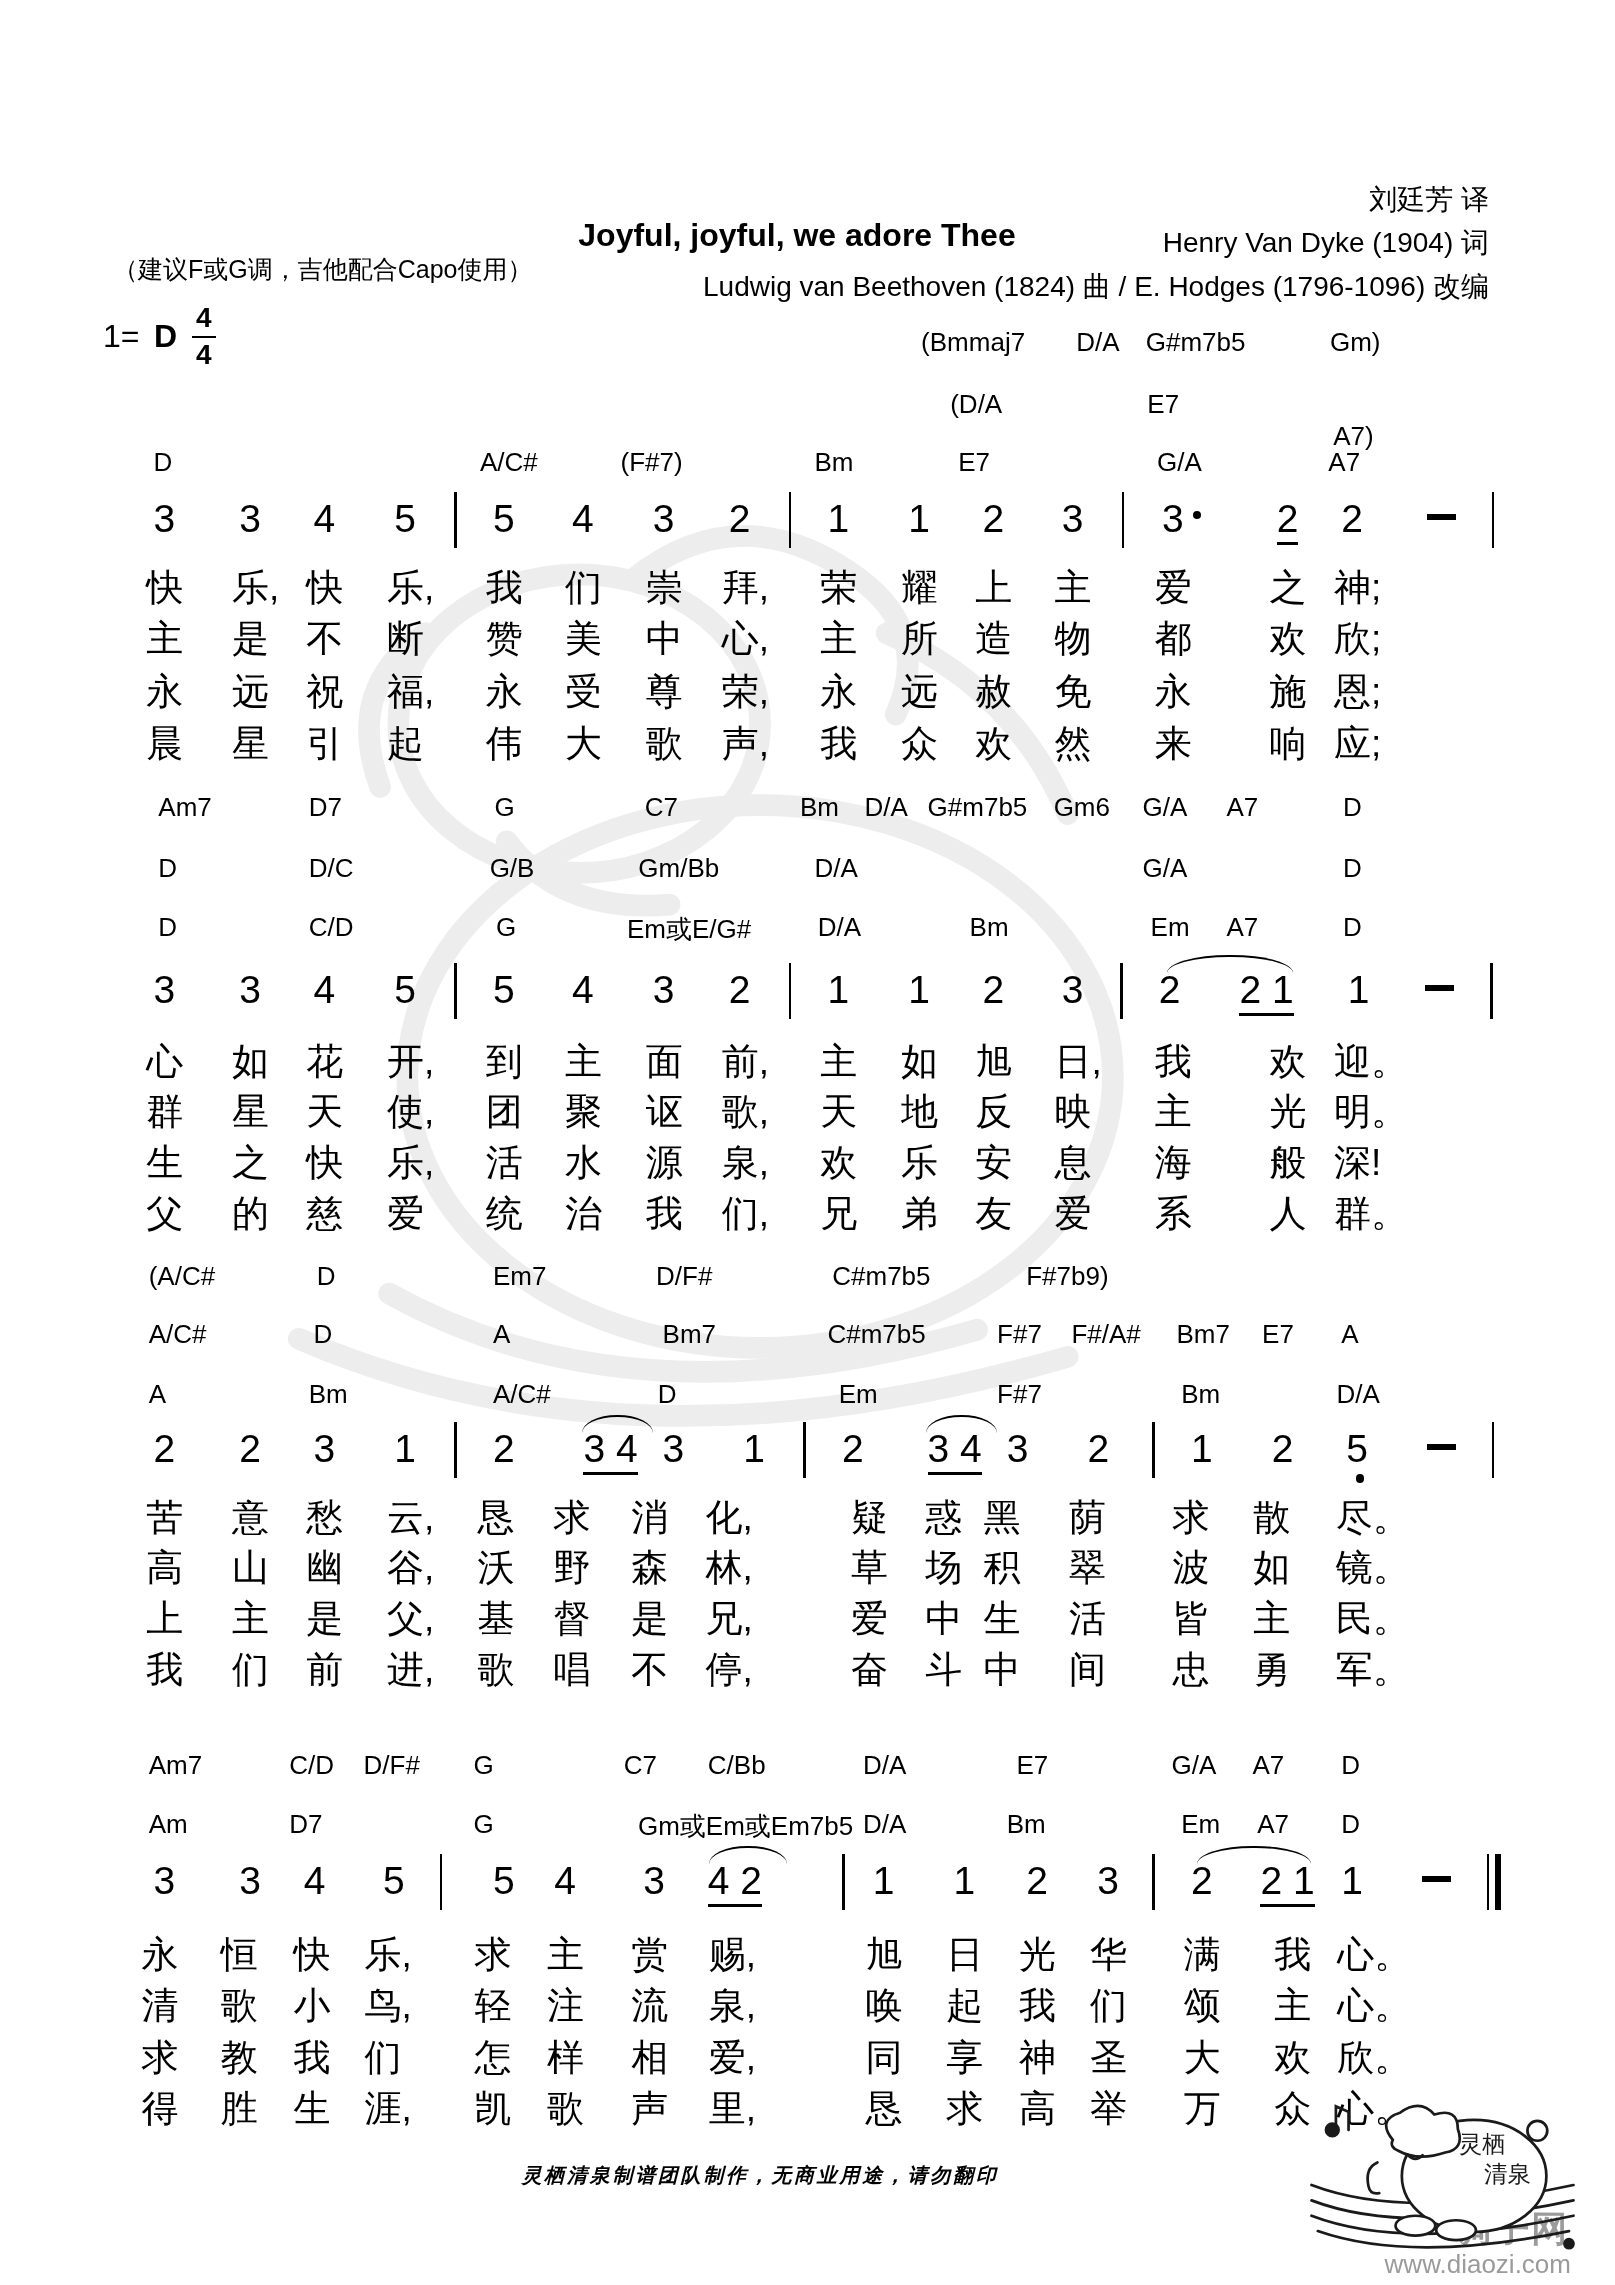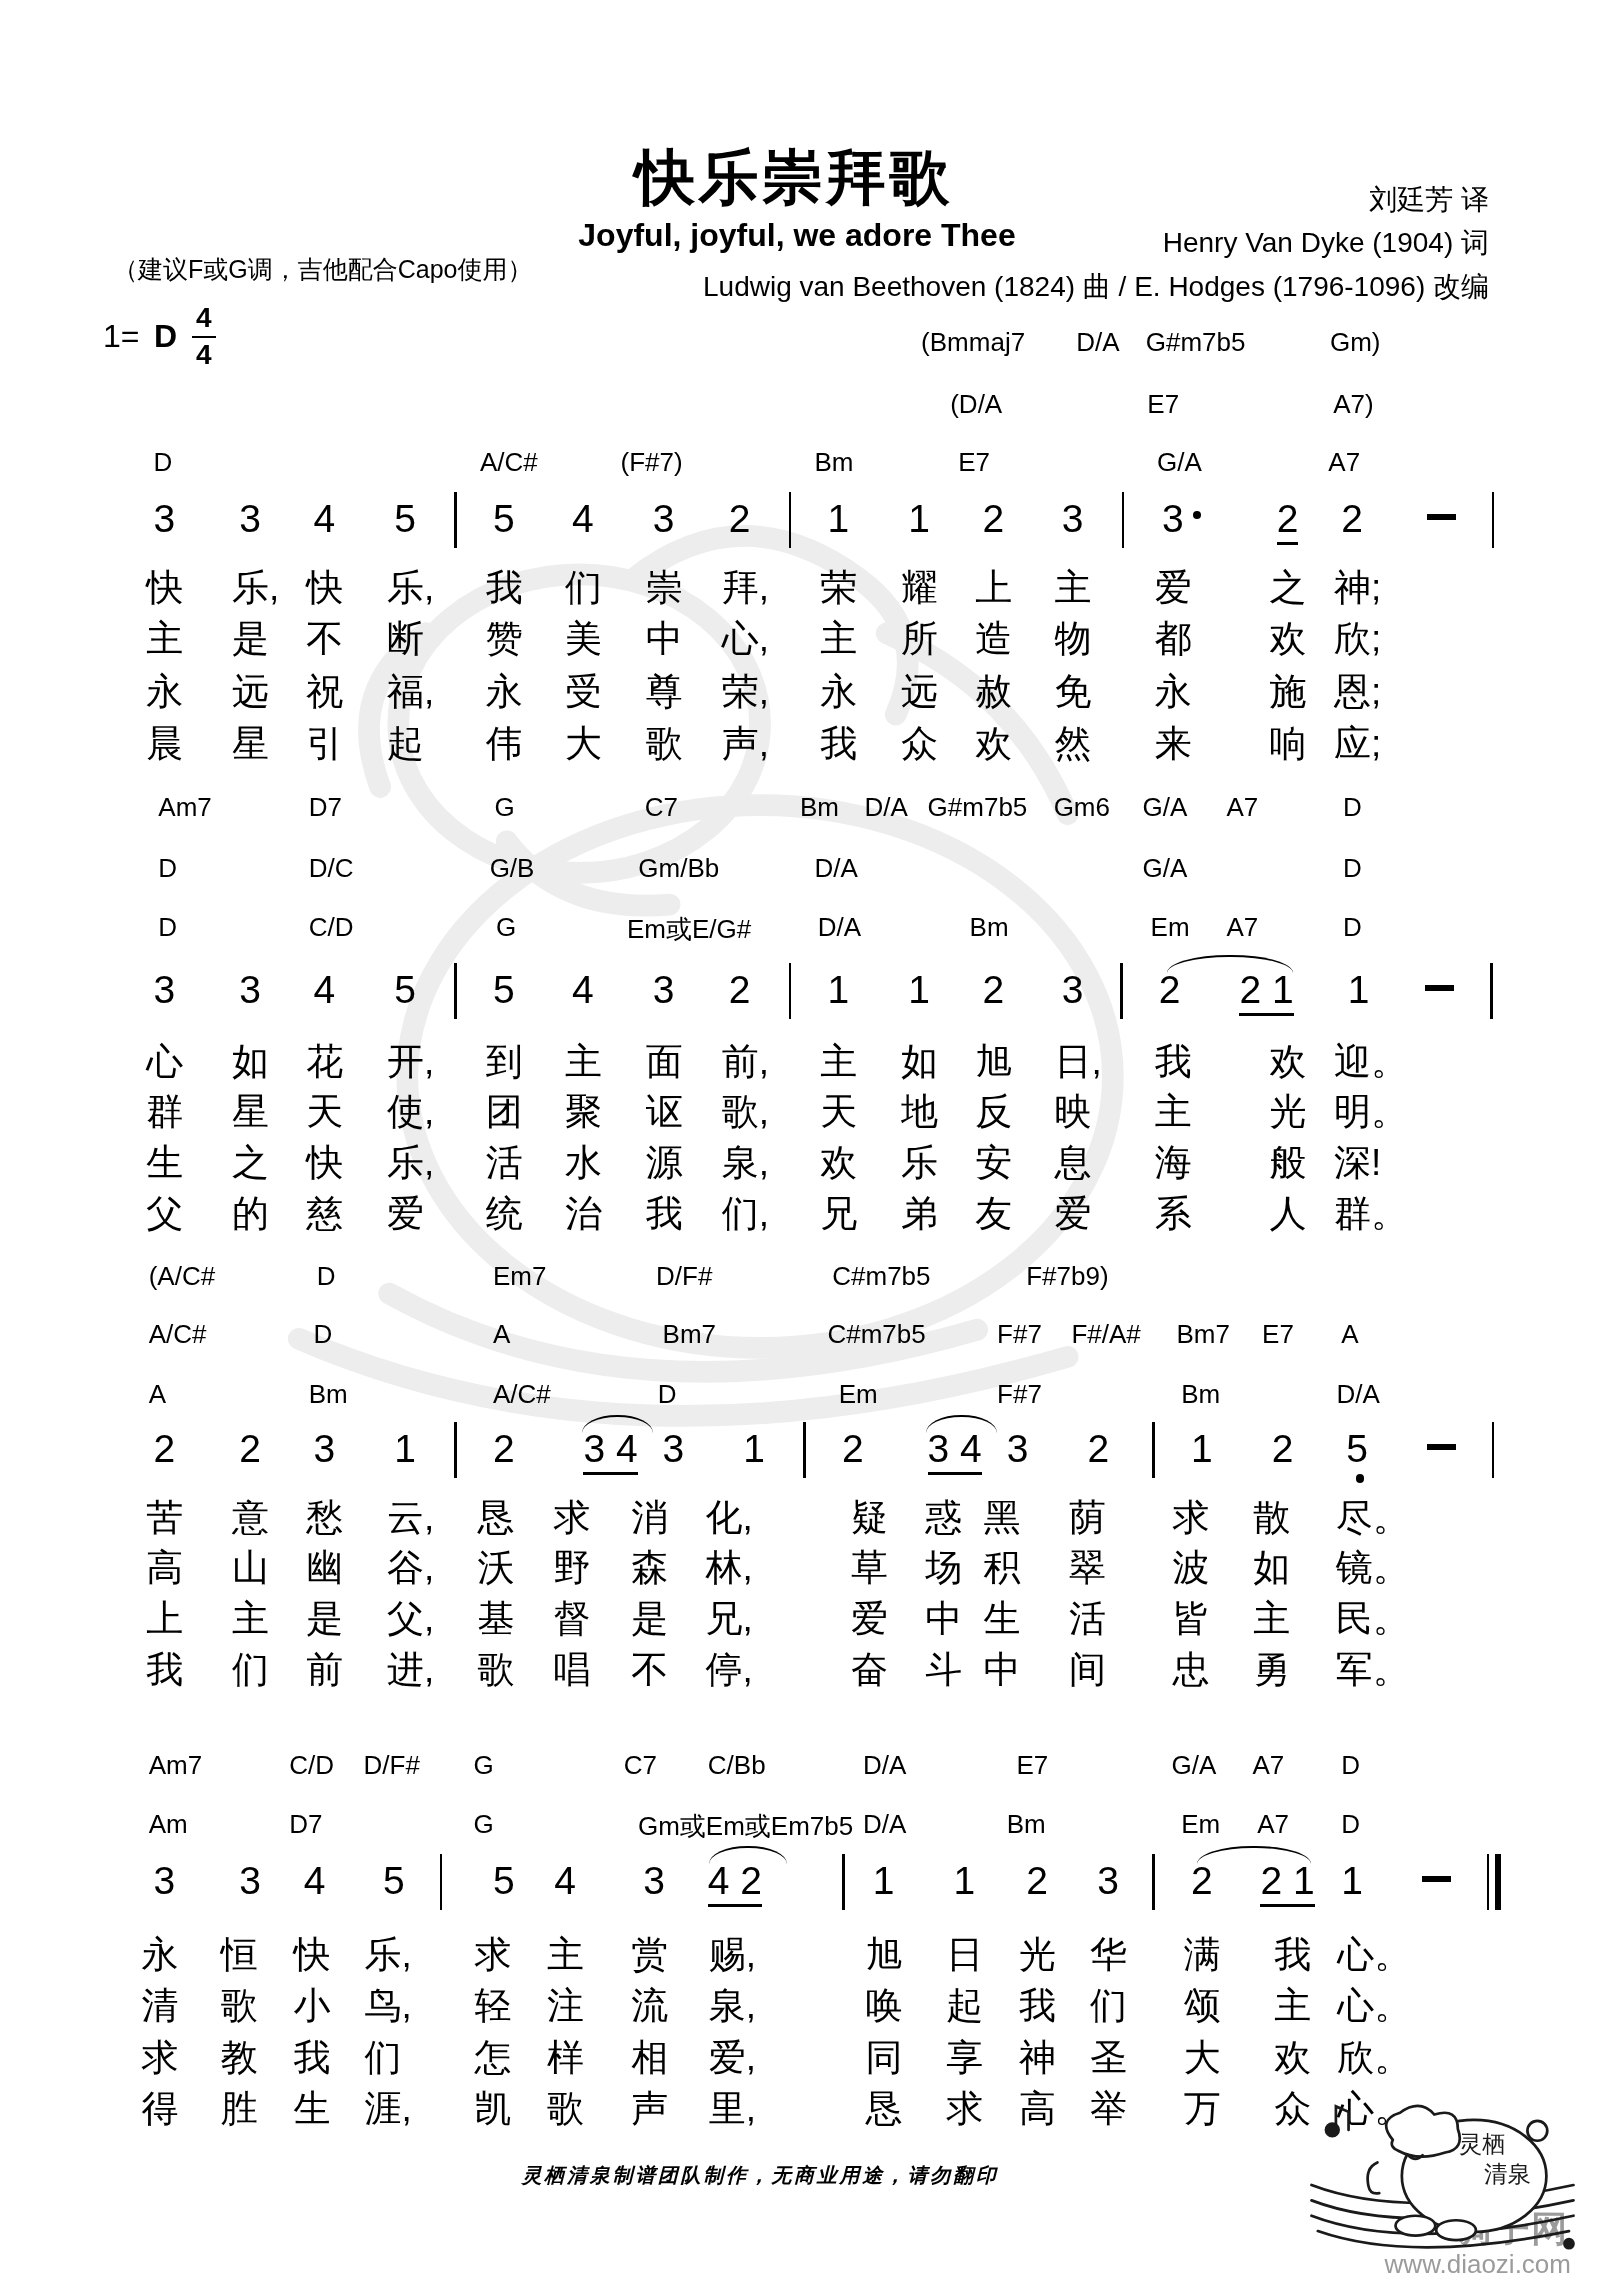--- a/index.html
+++ b/index.html
@@ -51,21 +51,20 @@
       <path d="M470 700 Q 380 760 420 870"></path>
       <ellipse cx="840" cy="1190" rx="390" ry="300"></ellipse>
       <path d="M430 1430 Q 700 1580 1080 1470"></path>
       <path d="M330 1480 Q 700 1640 1180 1500"></path>
       <path d="M560 930 Q 620 1010 740 1000"></path>
       <path d="M980 700 Q 1120 760 1180 900"></path>
     </g>
   </svg>
 
   <div class="layer">
-    <div class="abs title">快乐崇拜歌</div>
     <div class="abs subtitle">Joyful, joyful, we adore Thee</div>
     <div class="abs translator">刘廷芳 译</div>
     <div class="abs lyricist">Henry Van Dyke (1904) 词</div>
     <div class="abs composer">Ludwig van Beethoven (1824) 曲 / E. Hodges (1796-1096) 改编</div>
     <div class="abs capo">（建议F或G调，吉他配合Capo使用）</div>
 
     <div class="abs keysig">
       <span>1=</span>
       <span style="font-weight:600;">D</span>
       <span class="frac">
@@ -78,21 +77,21 @@
     <div id="score">
         <div class="row chords" style="top: 327px;">
           <span class="chord" style="left: 57%;">(Bmmaj7</span>
           <span class="chord" style="left: 66.6%;">D/A</span>
           <span class="chord" style="left: 70.9%;">G#m7b5</span>
           <span class="chord" style="left: 82.3%;">Gm)</span>
         </div>
         <div class="row chords" style="top: 389px;">
           <span class="chord" style="left: 58.8%;">(D/A</span>
           <span class="chord" style="left: 71%;">E7</span>
-          <span class="chord" style="left: 82.5%;">A7)</span>
+          <span class="chord" style="left: 82.5%; margin-top: 32px;">A7)</span>
         </div>
         <div class="row chords" style="top: 447px;">
           <span class="chord" style="left: 9.5%;">D</span>
           <span class="chord" style="left: 29.7%;">A/C#</span>
           <span class="chord" style="left: 38.4%;">(F#7)</span>
           <span class="chord" style="left: 50.4%;">Bm</span>
           <span class="chord" style="left: 59.3%;">E7</span>
           <span class="chord" style="left: 71.6%;">G/A</span>
           <span class="chord" style="left: 82.2%;">A7</span>
         </div>

